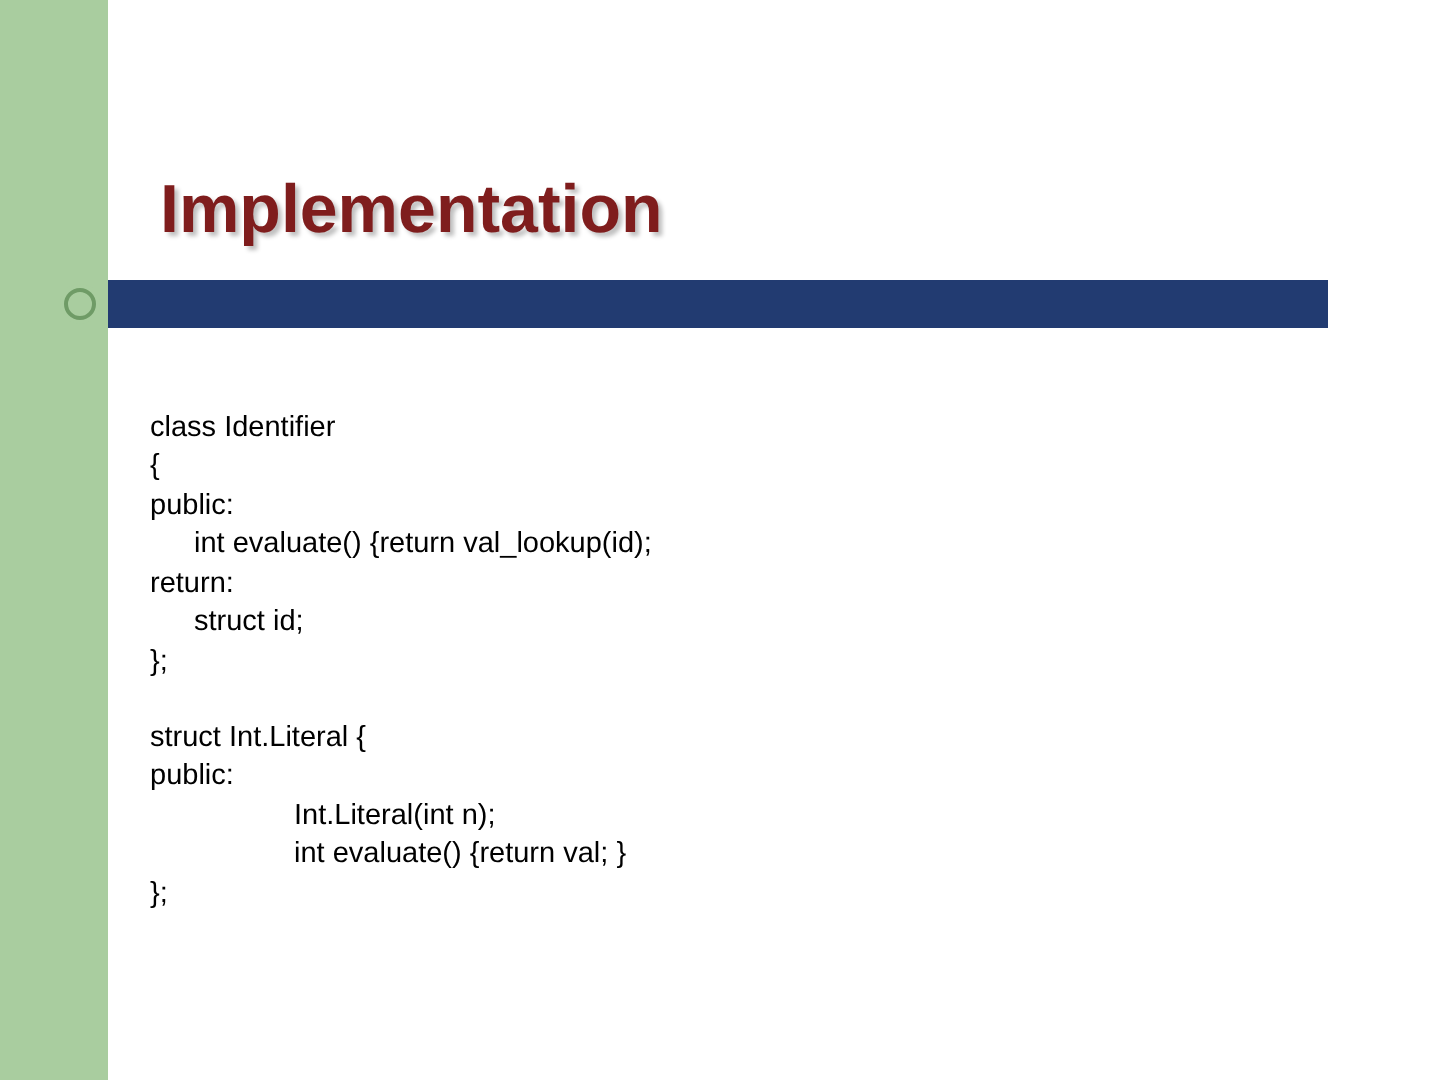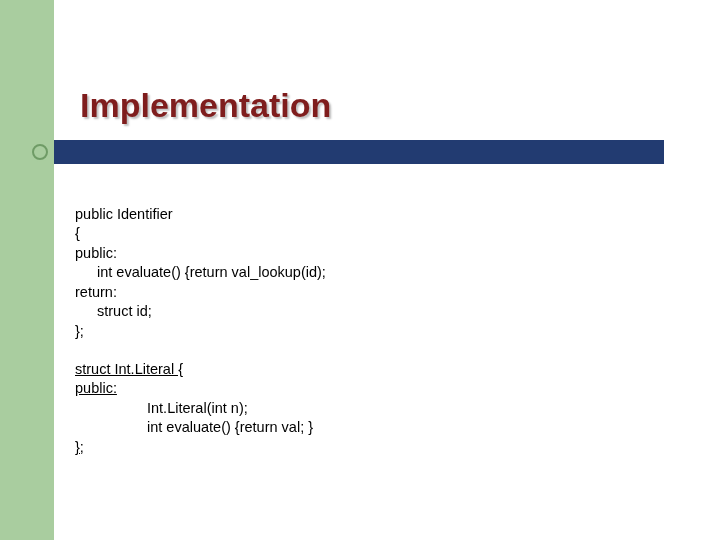--- a/index.html
+++ b/index.html
@@ -62,37 +62,37 @@
   .code-block {
     position: absolute;
     left: 75px;
     font-size: 14.5px;
     line-height: 1.35;
     color: #000;
     font-family: Arial, Helvetica, sans-serif;
     white-space: pre;
   }
   .block1 { top: 185px; }
-  .block2 { top: 340px; text-decoration: underline; }
+  .block2 { top: 340px; }
   .indent1 { padding-left: 22px; display: inline-block; }
   .indent2 { padding-left: 72px; display: inline-block; }
 </style>
 </head>
 <body>
 
 <div class="left-band"></div>
 
 <div class="title">Implementation</div>
 
 <div class="underline-bar"></div>
 <div class="bullet"></div>
 <div class="bullet-inner"></div>
 
 <div class="code-block block1">
-<span>public Identifier</span>
+<span>class Identifier</span>
 <span>{</span>
 <span>public:</span>
 <span class="indent1">int evaluate() {return val_lookup(id);</span>
 <span>return:</span>
 <span class="indent1">struct id;</span>
 <span>};</span>
 </div>
 
 <div class="code-block block2">
 <span>struct Int.Literal {</span>

